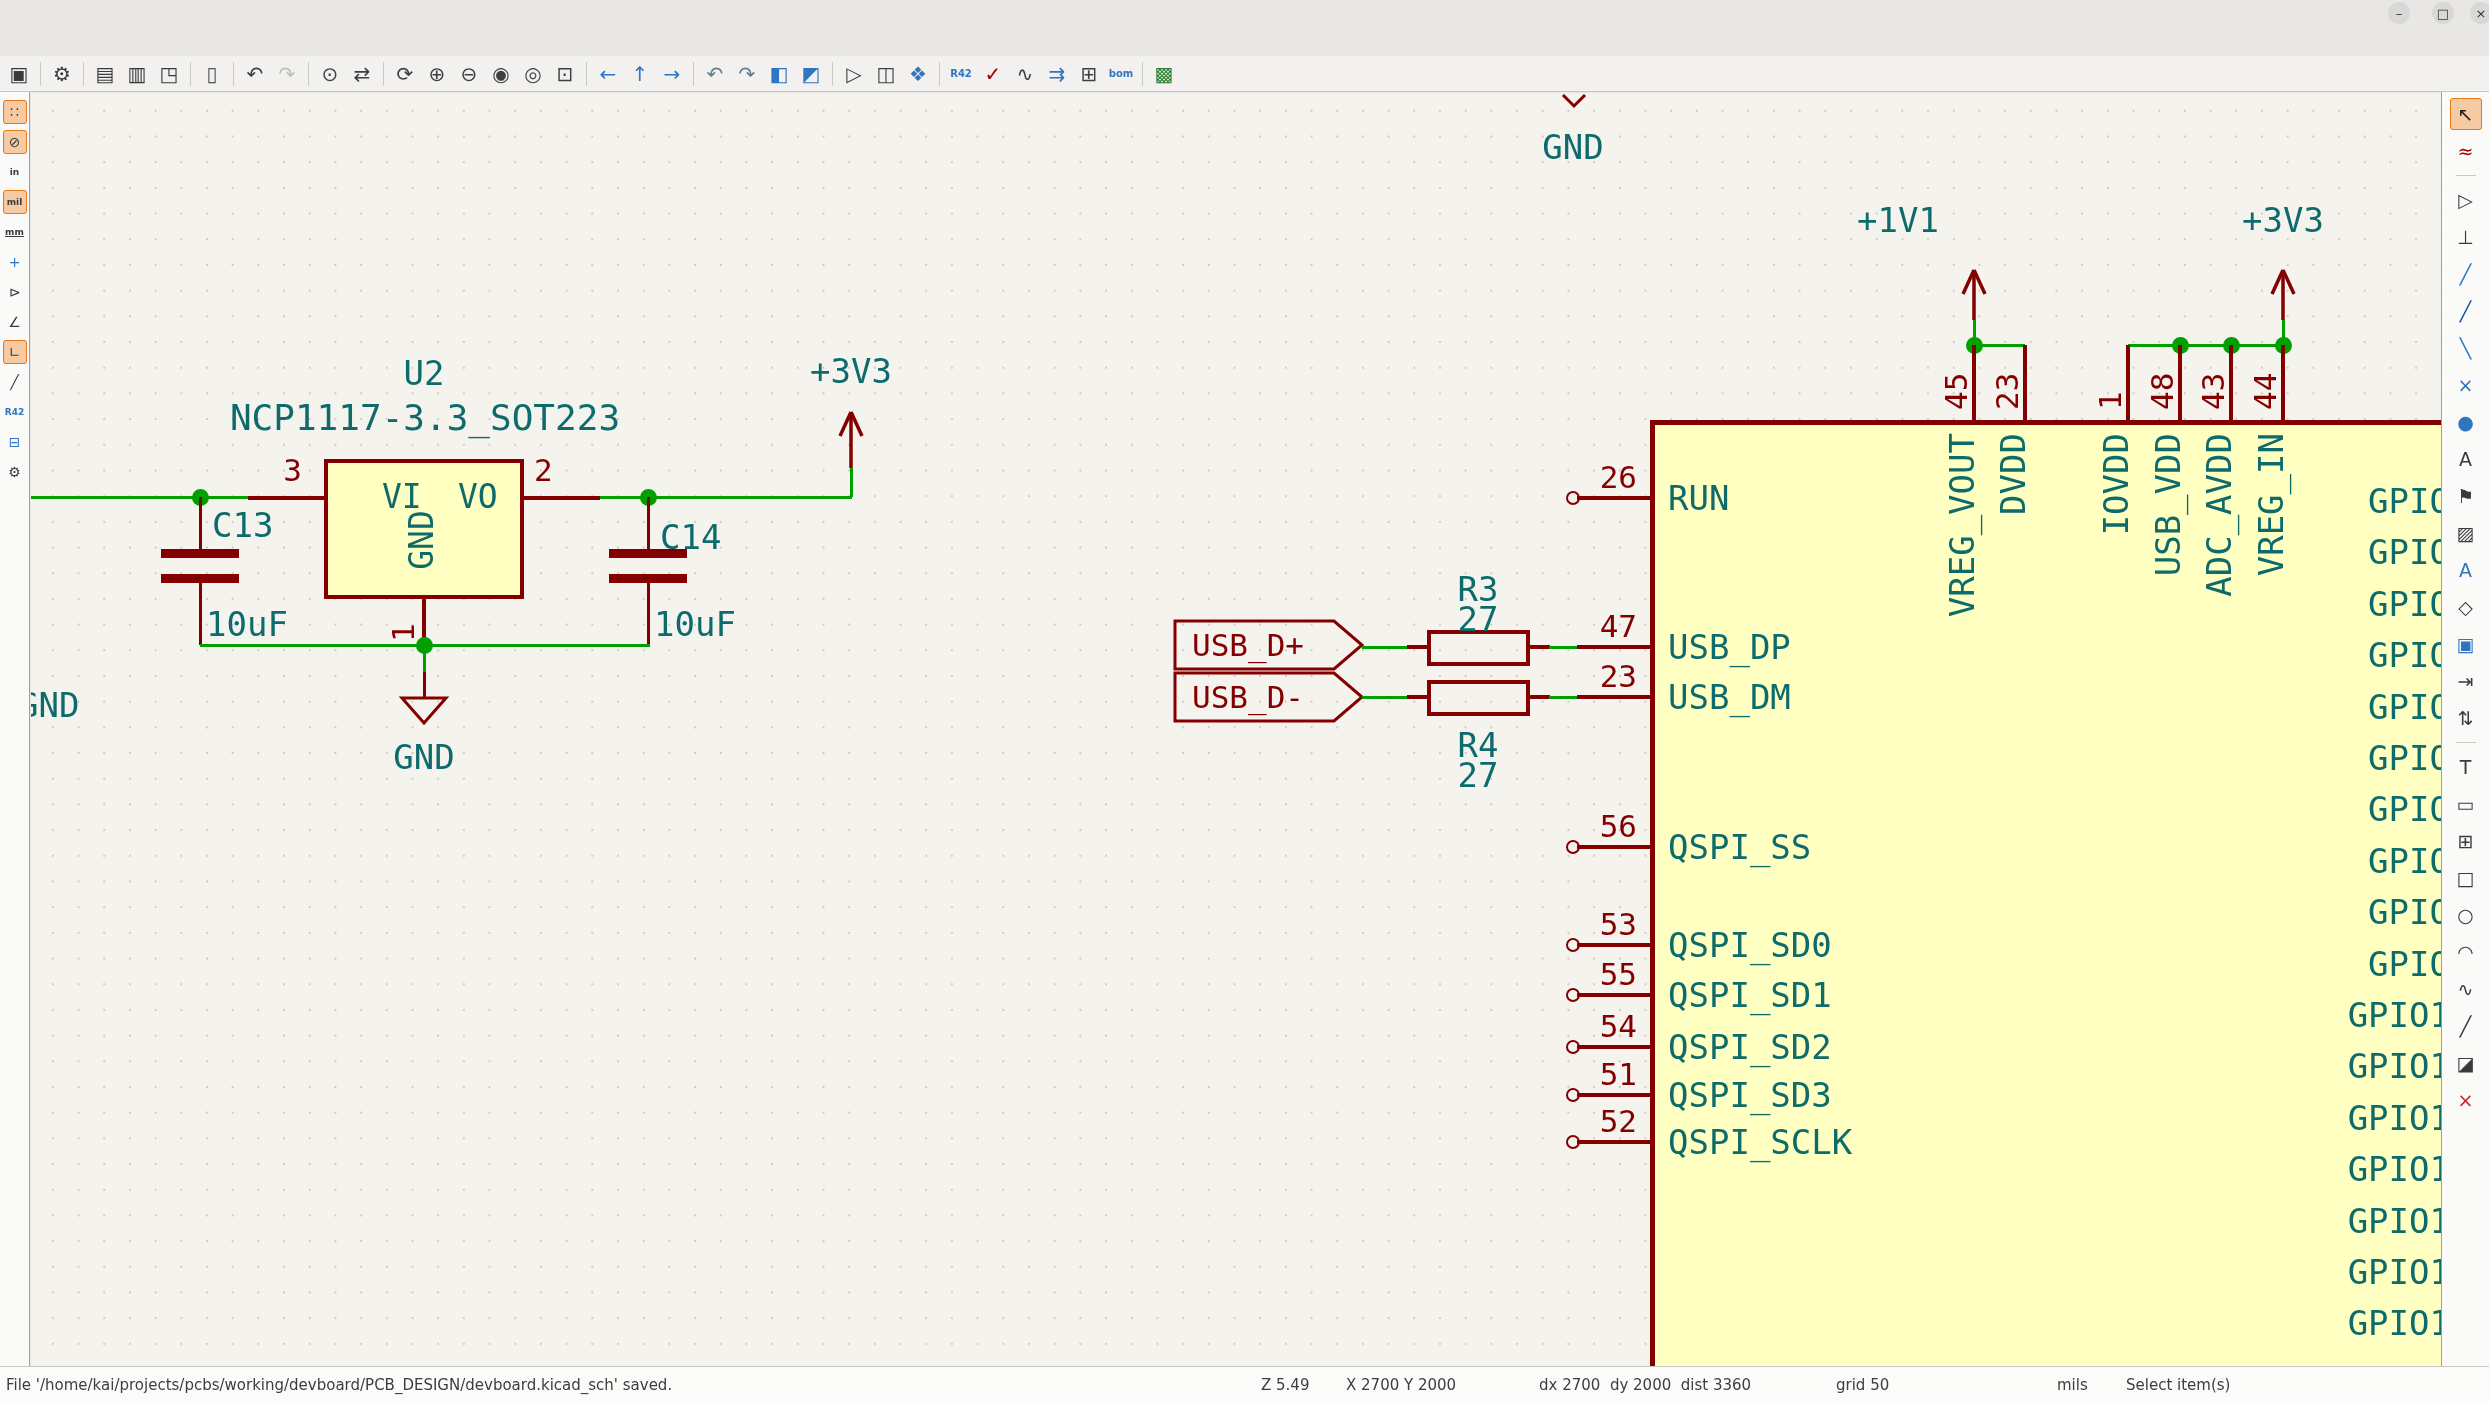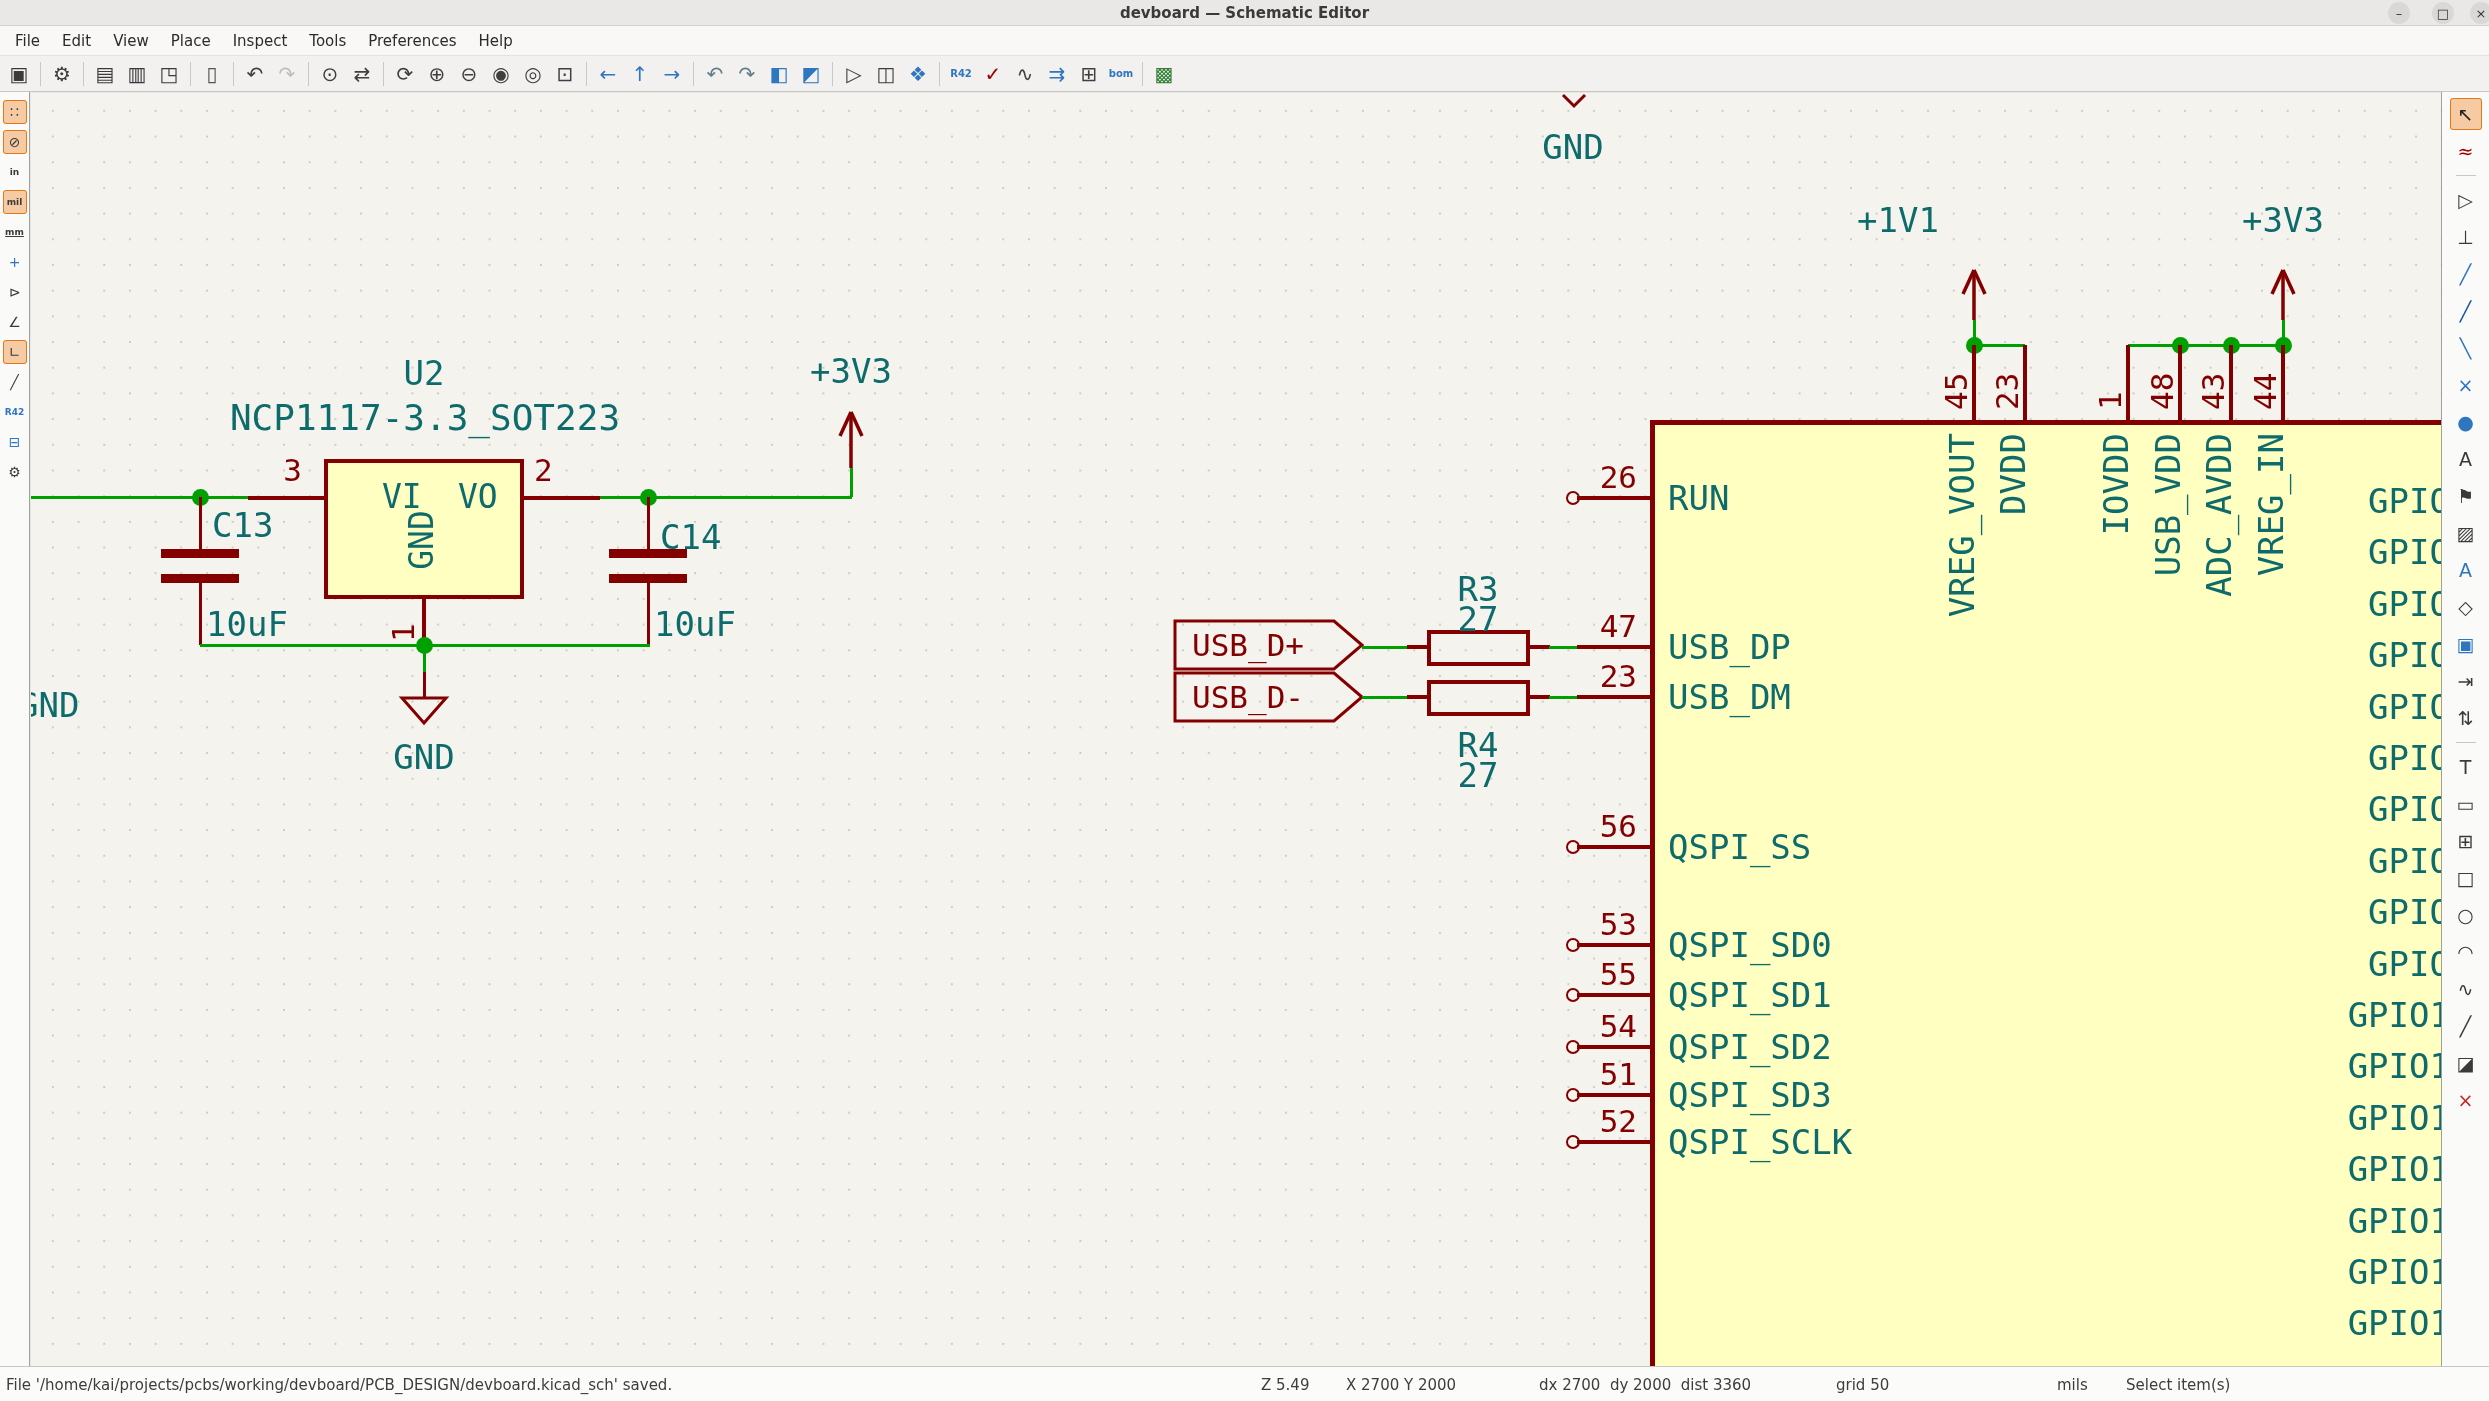--- a/index.html
+++ b/index.html
@@ -74,38 +74,24 @@
 
   .gpio-row { position:absolute; left:2290px; width:160px; text-align:right; font-family:"DejaVu Sans Mono", monospace;
               font-size:34px; color:#0e6b6b; line-height:1.0; }
   .vrot { transform:rotate(-90deg); transform-origin:0 0; line-height:30px; }
 </style>
 </head>
 <body>
 
 <div id="app">
 
-  <div class="titlebar">
-    <div class="title-text">devboard — Schematic Editor</div>
-  </div>
   <div class="winbtn" style="left:2388px;">–</div>
   <div class="winbtn" style="left:2432px;">□</div>
   <div class="winbtn" style="left:2470px;">×</div>
 
-  <div class="menubar">
-
-  <div class="menu-item">File</div>
-      <div class="menu-item">Edit</div>
-      <div class="menu-item">View</div>
-      <div class="menu-item">Place</div>
-      <div class="menu-item">Inspect</div>
-      <div class="menu-item">Tools</div>
-      <div class="menu-item">Preferences</div>
-      <div class="menu-item">Help</div>
-    </div>
 
   <div class="toolbar-top">
 
   <button class="tbtn" style="color: rgb(58, 58, 58);">
         <span>▣</span>
       </button>
       <button class="tbtn sep">
         <span></span>
       </button>
       <button class="tbtn" style="color: rgb(58, 58, 58);">

